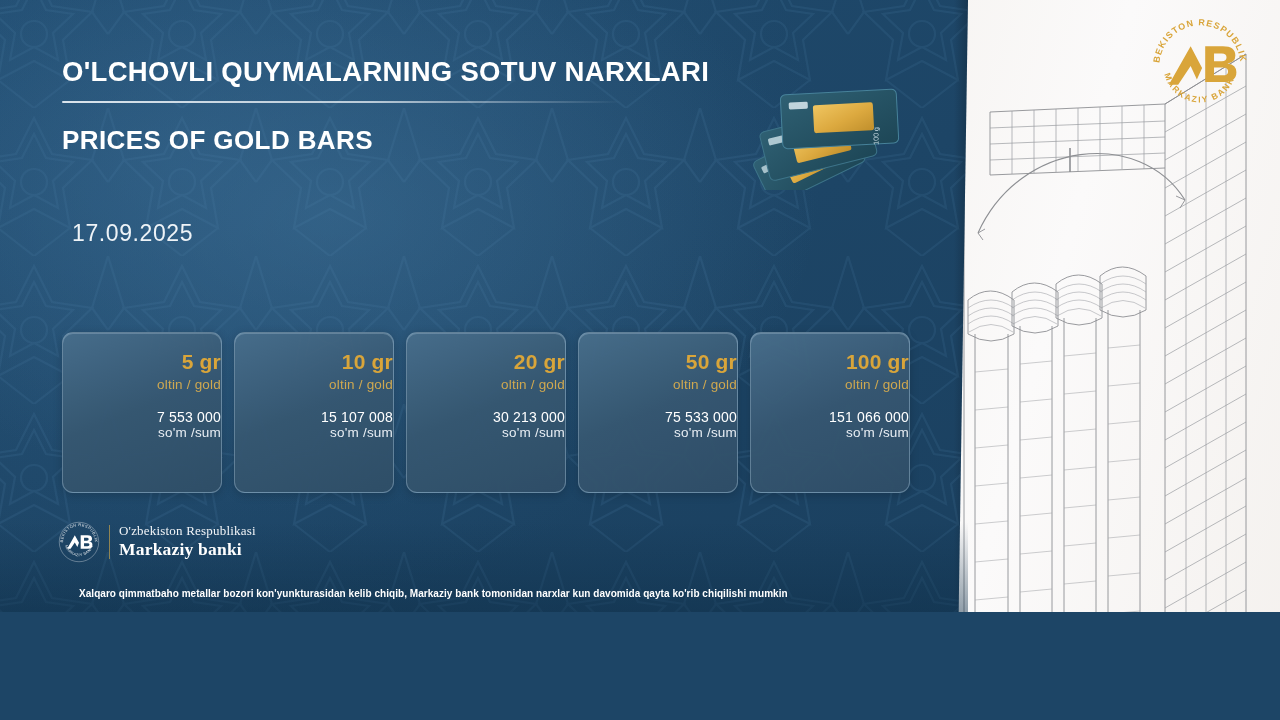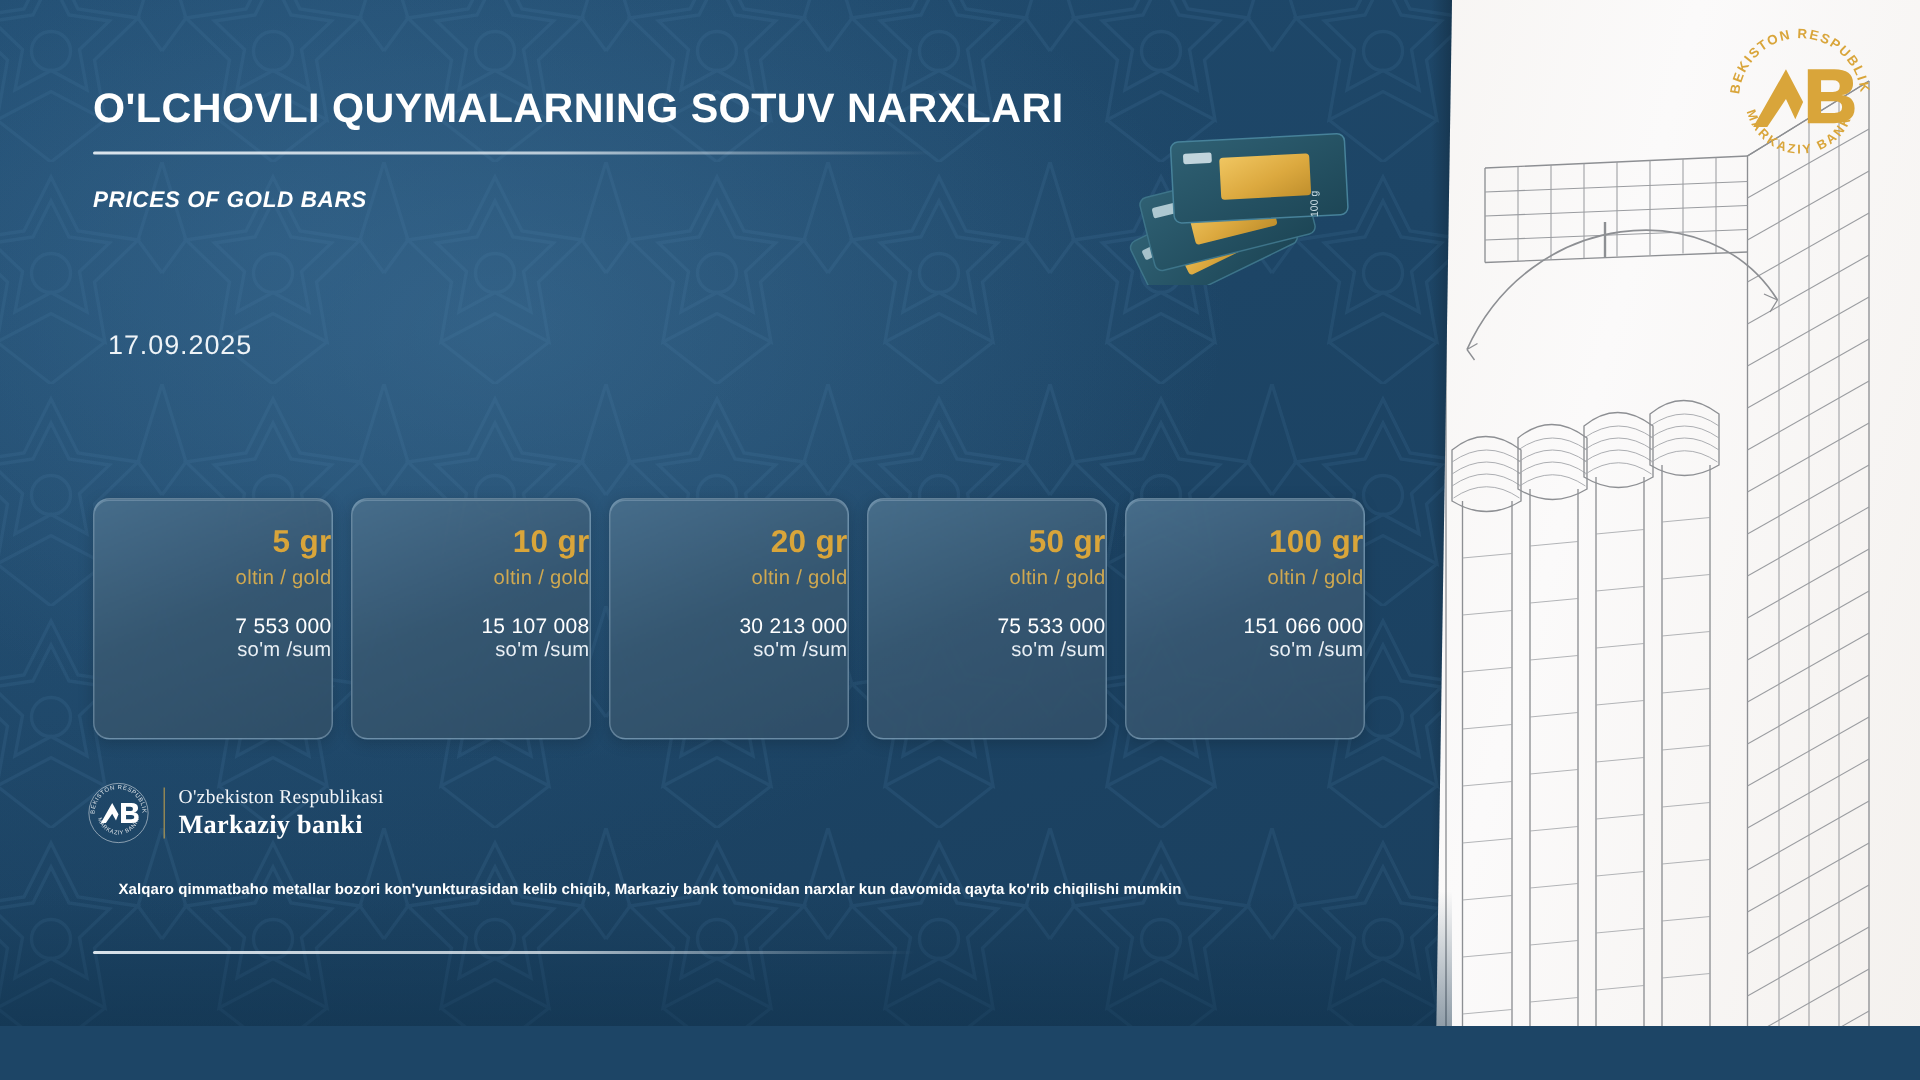--- a/index.html
+++ b/index.html
@@ -6,21 +6,21 @@
   html,body { width:1280px; height:720px; overflow:hidden; }
   body {
     font-family:"Liberation Sans", sans-serif;
     background:#1d4566;
     position:relative;
   }
 
   
   #poster {
     position:relative;
-    width:1280px; height:684px;
+    width:1280px; height:612px;
     overflow:hidden;
     background:#1d4ed8;
   }
 
   
   .illustration-panel {
     position:absolute;
     top:0; right:0;
     width:330px; height:720px;
     background:linear-gradient(105deg,#f7f5f3 0%,#fbfafa 35%,#f4f1ee 100%);
@@ -66,26 +66,26 @@
     color:#ffffff; white-space:nowrap;
   }
   .rule {
     position:absolute; height:2px; border-radius:1px;
     background:linear-gradient(90deg, rgba(233,240,246,.92) 0%, rgba(233,240,246,.75) 55%, rgba(233,240,246,0) 100%);
   }
   .rule-title { left:62px; top:101px; width:560px; }
 
   .title-en {
     position:absolute; left:62px; top:125px;
-    font-size:15px; font-weight:bold; letter-spacing:.4px;
-    color:#ffffff; white-space:nowrap;font-style:italic;
+    font-size:26px; font-weight:bold; letter-spacing:.4px;
+    color:#ffffff; white-space:nowrap;
   }
   .date {
     position:absolute; left:72px; top:220px;
-    font-size:18px; font-weight:500; color:#eef3f7; letter-spacing:.6px;
+    font-size:23px; font-weight:500; color:#eef3f7; letter-spacing:.6px;
   }
 
   
   .goldbars { position:absolute; left:752px; top:62px; width:168px; height:128px; }
 
   
   .cards { position:absolute; left:62px; top:332px; display:flex; gap:12px; }
   .card {
     width:160px; height:161px;
     border-radius:11px;

